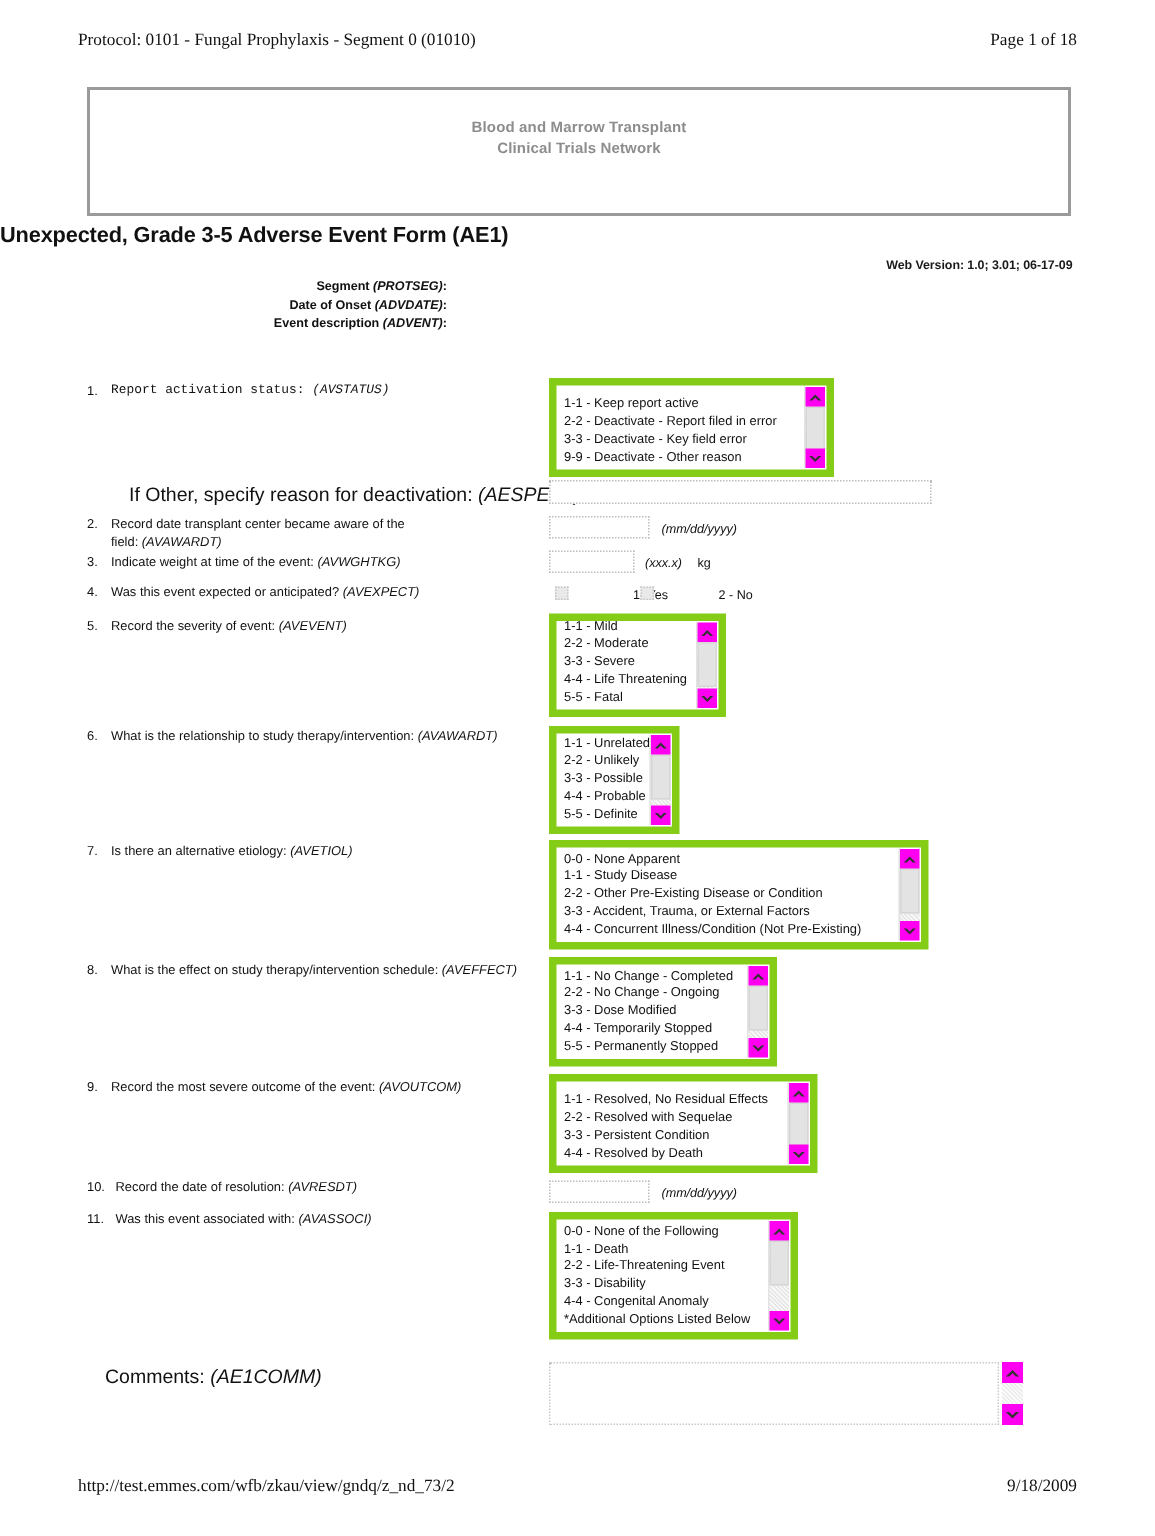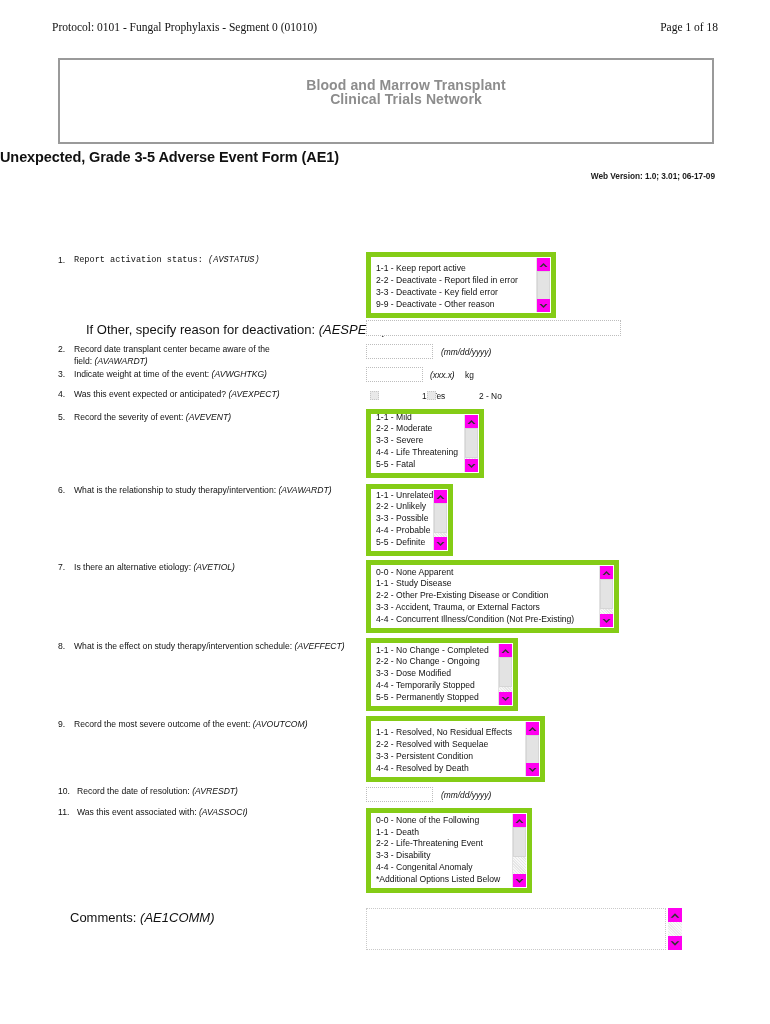--- a/index.html
+++ b/index.html
@@ -45,26 +45,25 @@
     height: 86px;
     border: 2px solid #9a9a9a;
     background: #ffffff;
     box-sizing: border-box;
   }
   .logo-text {
     position: absolute;
     left: 0; top: 19px;
     width: 100%;
     text-align: center;
-    font-size: 14px;
+    font-size: 10px;
     font-weight: bold;
     line-height: 13.5px;
     color: #8d8d8d;
     letter-spacing: 0.1px;
-    padding-left: 20px;
   }
 
   
   .form-title {
     position: absolute;
     left: 0; top: 149px;
     width: 770px;
     text-align: left;
     font-size: 14.5px;
     font-weight: bold;
@@ -255,20 +254,34 @@
   <div class="logo-box">
     <div class="logo-text">
       <div>Blood and Marrow Transplant</div>
       <div>Clinical Trials Network</div>
     </div>
   </div>
 
   <div class="form-title">Unexpected, Grade 3-5 Adverse Event Form (AE1)</div>
   <div class="web-version">Web Version: 1.0; 3.01; 06-17-09</div>
 
+  <div class="seg-block">
+    <div>
+      <span>Segment</span>
+      <i>(PROTSEG)</i>:
+    </div>
+    <div>
+      <span>Date of Onset</span>
+      <i>(ADVDATE)</i>:
+    </div>
+    <div>
+      <span>Event description</span>
+      <i>(ADVENT)</i>:
+    </div>
+  </div>
 
   <div class="q-num" style="left:58px; top:255px;">1.</div>
   <div class="q-text" style="left:74px; top:255px;font-family:Liberation Mono, monospace;">
     <span>Report activation status:</span>
     <i>(AVSTATUS)</i>
   </div>
   <div class="listbox" style="left:366px; top:252px; width:190px; height:66px;">
     <div class="opts">
       <div>1-1 - Keep report active</div>
       <div>2-2 - Deactivate - Report filed in error</div>
@@ -519,14 +532,18 @@
           <path d="M0.5 5 L4.5 1 L8.5 5 L6.5 5 L4.5 3 L2.5 5 Z" fill="#333"></path>
         </svg>
     </div>
     <div class="arrow-btn down">
       <svg width="10" height="7" viewBox="0 0 9 6">
           <path d="M0.5 1 L2.5 1 L4.5 3 L6.5 1 L8.5 1 L4.5 5 Z" fill="#333"></path>
         </svg>
     </div>
   </div>
 
+  <div class="run-foot">
+    <span>http://test.emmes.com/wfb/zkau/view/gndq/z_nd_73/2</span>
+    <span>9/18/2009</span>
+  </div>
 
 </div>
 
 </body></html>

